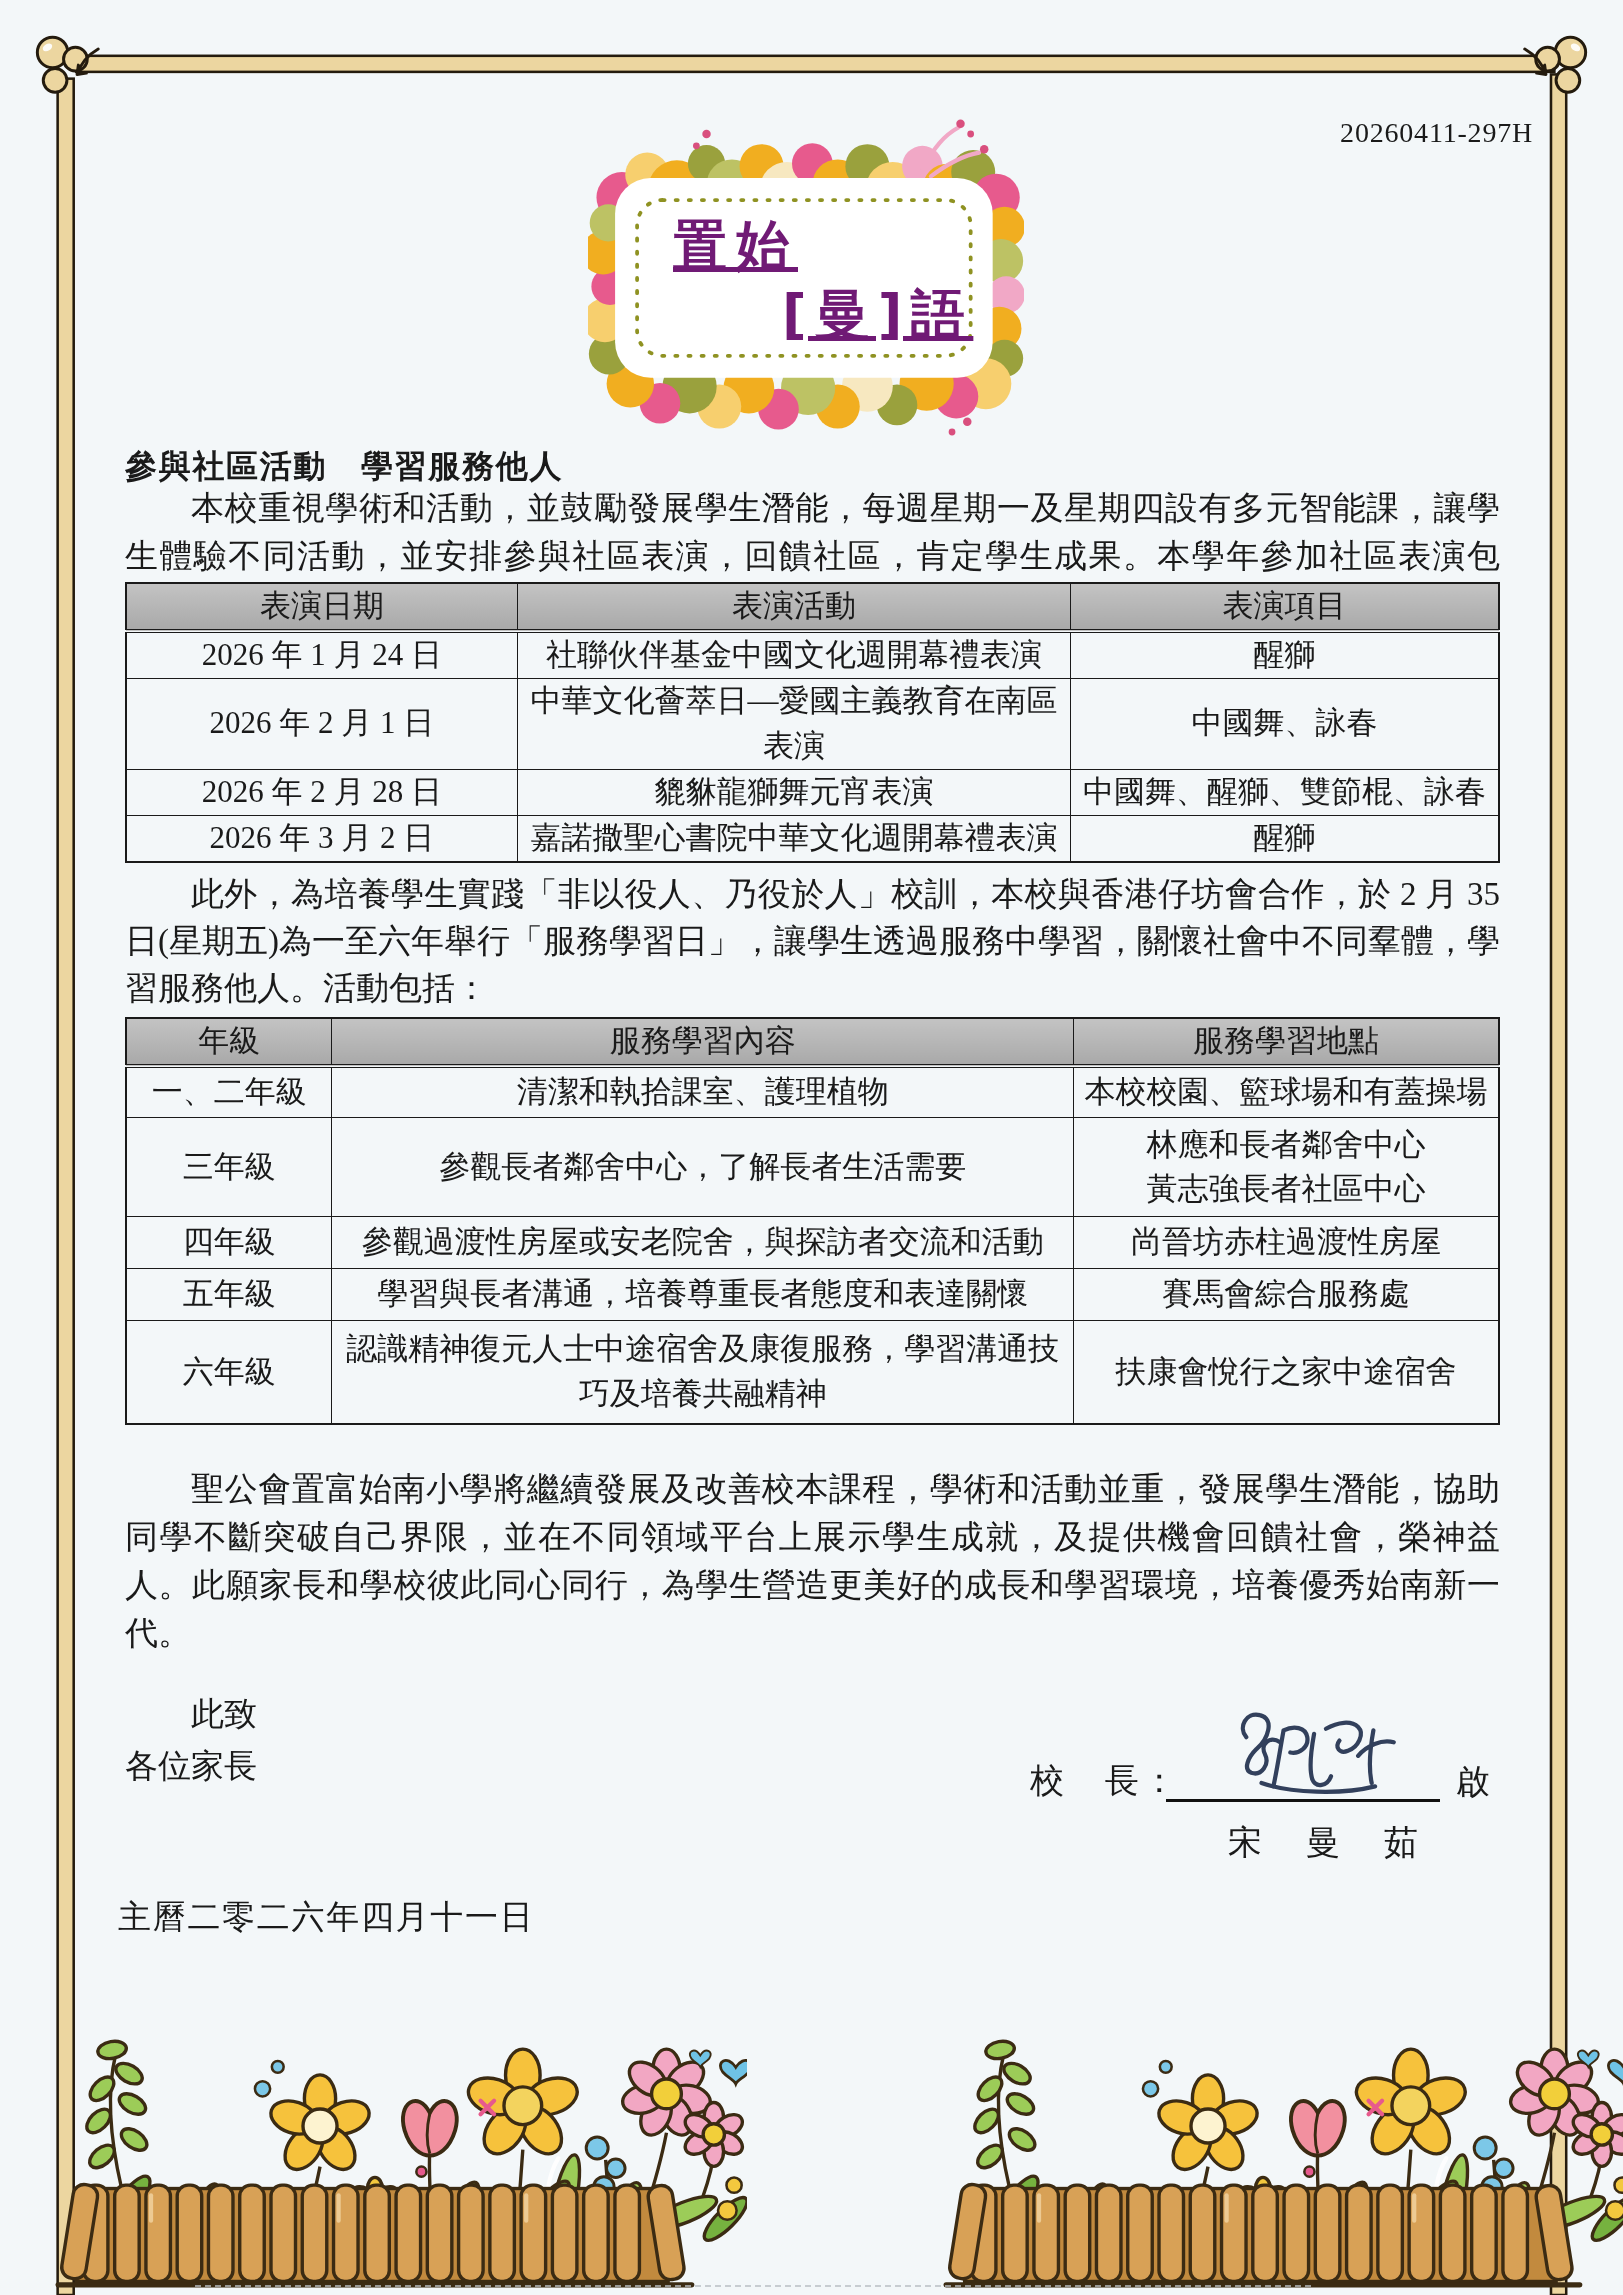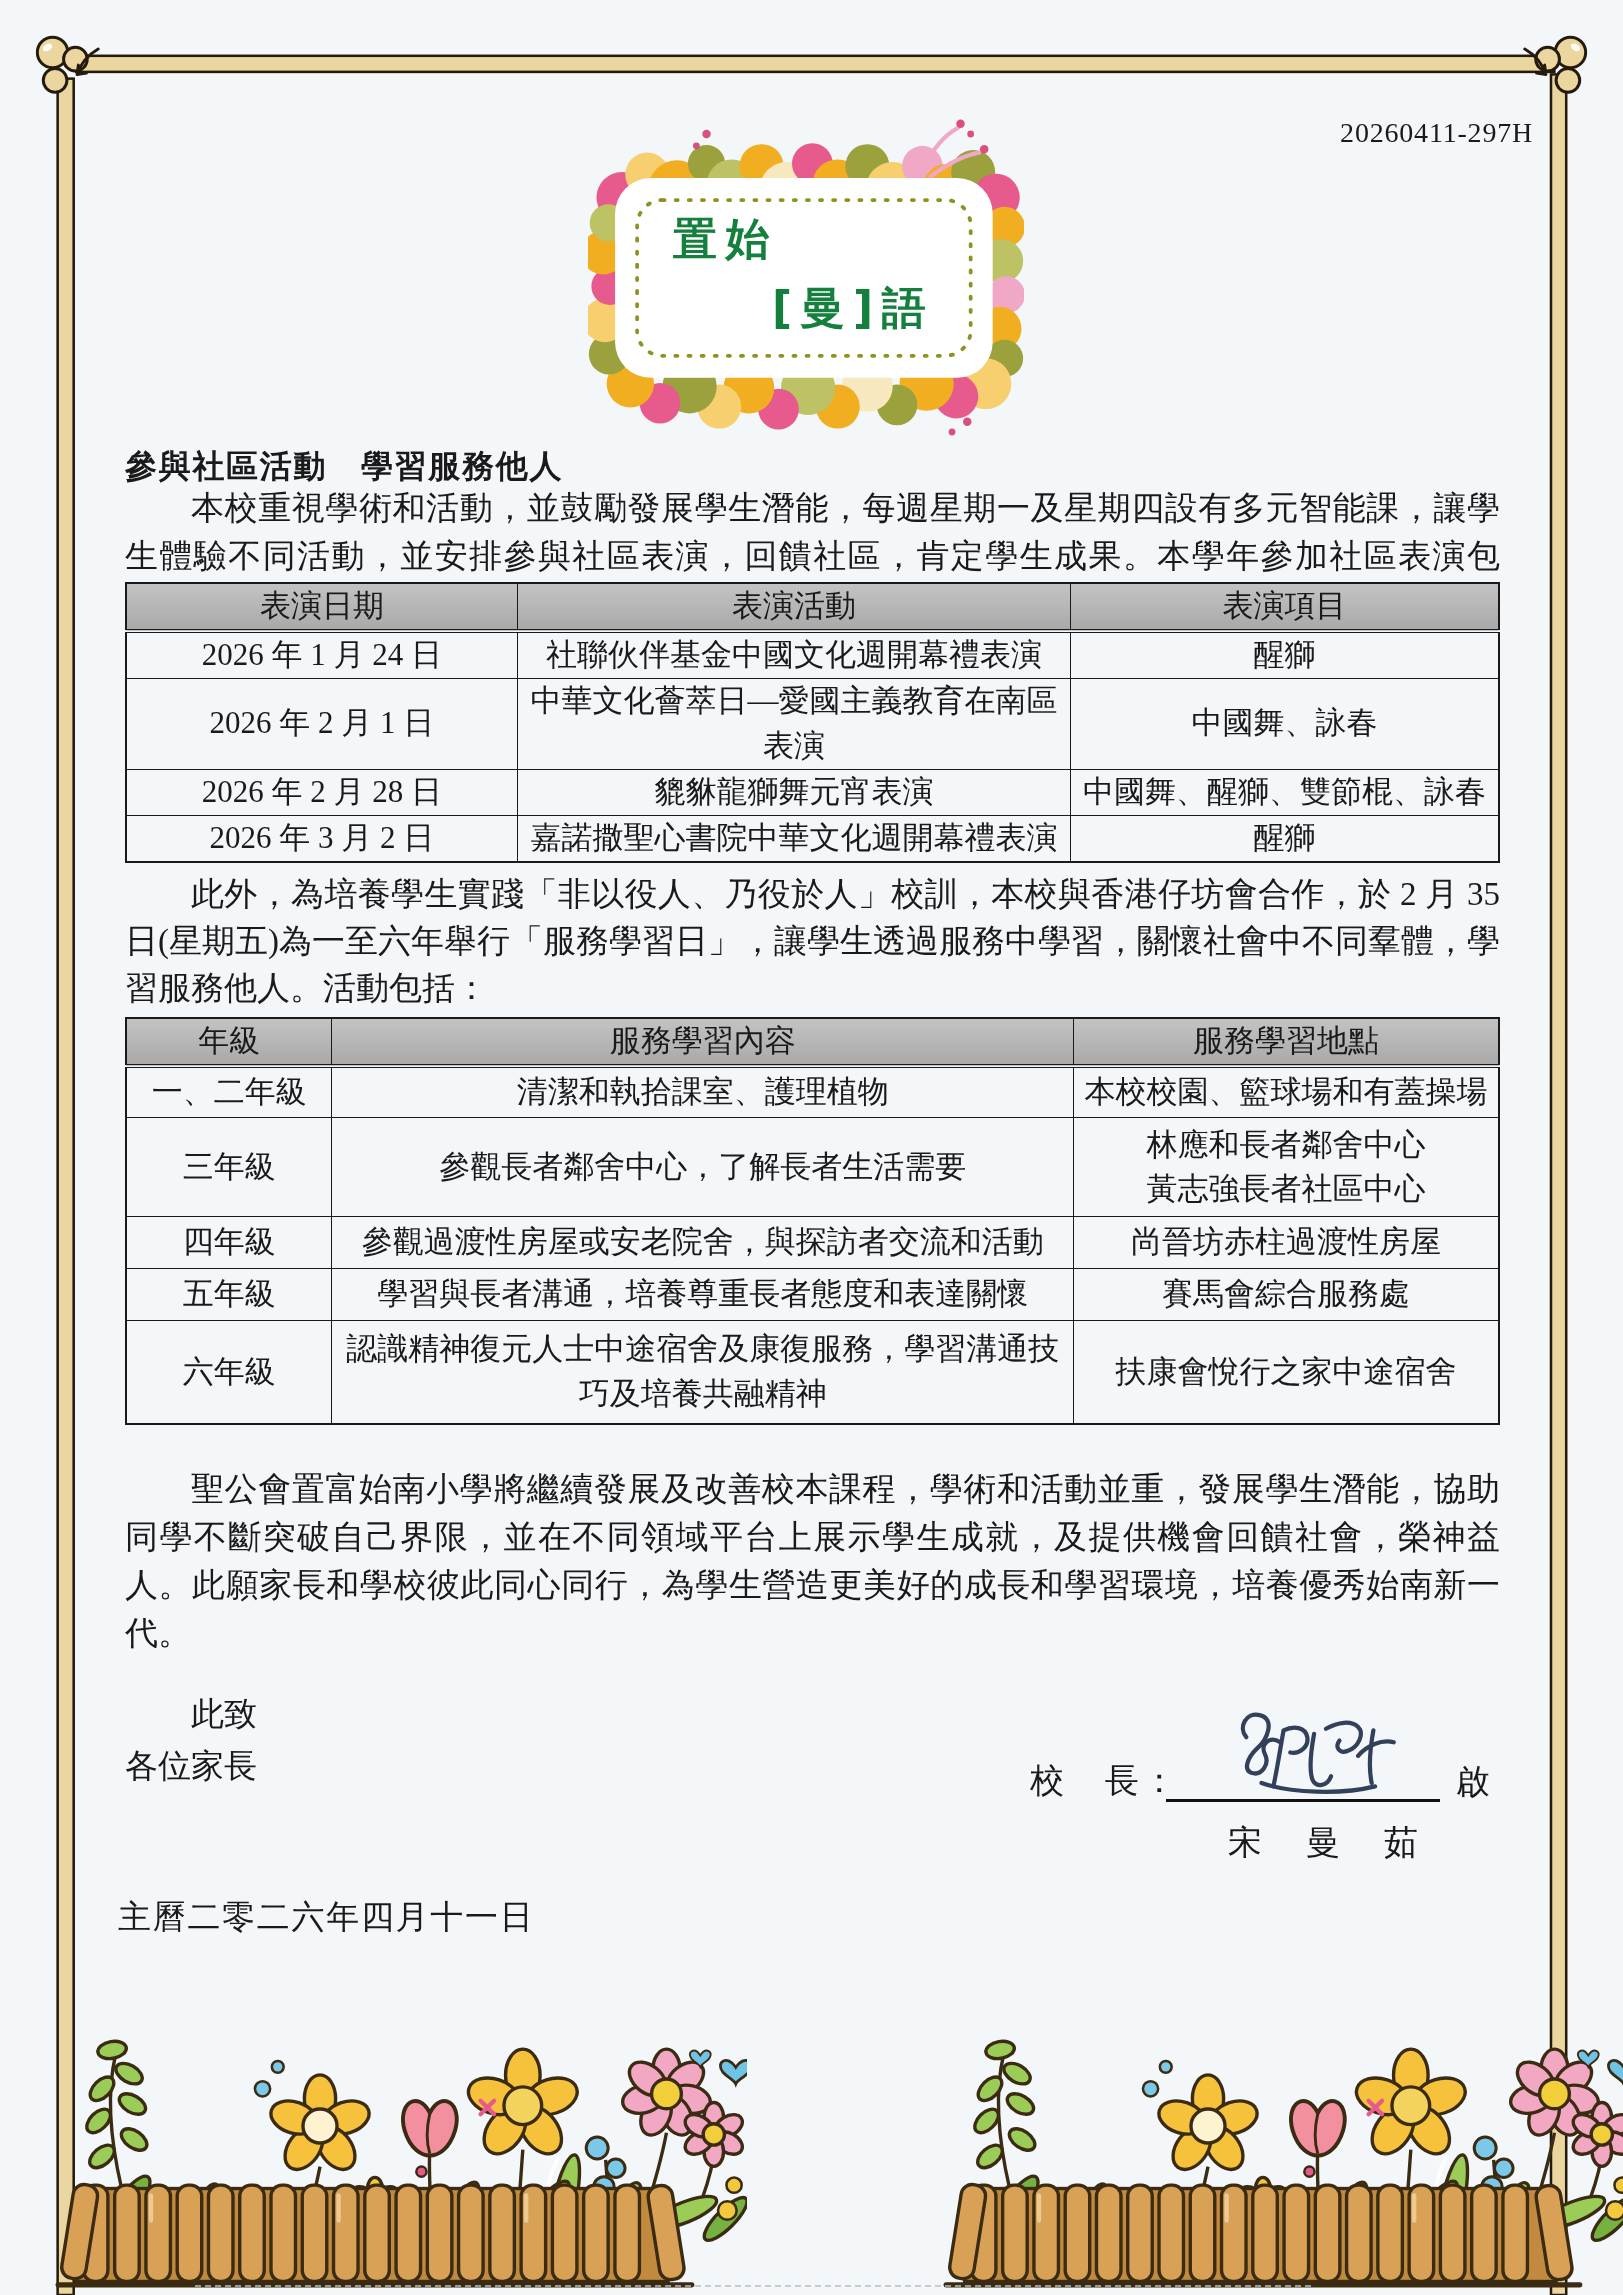--- a/index.html
+++ b/index.html
@@ -7,23 +7,23 @@
     position:relative;width:1623px;height:2295px;margin:0 auto;
     background:#f3f7f9;overflow:hidden;
     font-family:"Liberation Serif","DejaVu Serif",serif;color:#1a1a1a;
   }
   .abs{position:absolute;}
   
   .refnum{left:1269px;top:117px;width:264px;text-align:right;font-size:28px;letter-spacing:0.8px;}
   
   .logo-wrap{left:588px;top:117px;width:436px;height:332px;}
   .logo-text{position:absolute;font-family:"DejaVu Sans","Liberation Sans",sans-serif;
-    font-weight:900;font-size:44px;color:#15803d;letter-spacing:8.5px;white-space:nowrap;}
+    font-weight:900;font-size:54px;color:#701a75;letter-spacing:8.5px;white-space:nowrap;text-decoration:underline;}
   .logo-line1{left:85px;top:93px;}
-  .logo-line2{left:184px;top:162px;}
+  .logo-line2{left:194px;top:162px;}
   
   .heading{left:125px;top:445px;width:1379px;font-size:32px;font-weight:bold;letter-spacing:1.7px;}
   .para{left:125px;width:1375px;font-size:33px;line-height:48px;text-align:justify;}
   .para p{margin:0;text-indent:2em;}
   #para1{top:484px;}
   #para2{top:871px;line-height:47px;}
   #para3{top:1465px;}
   
   table{position:absolute;left:125px;width:1375px;border-collapse:collapse;table-layout:fixed;
     font-size:31px;}

